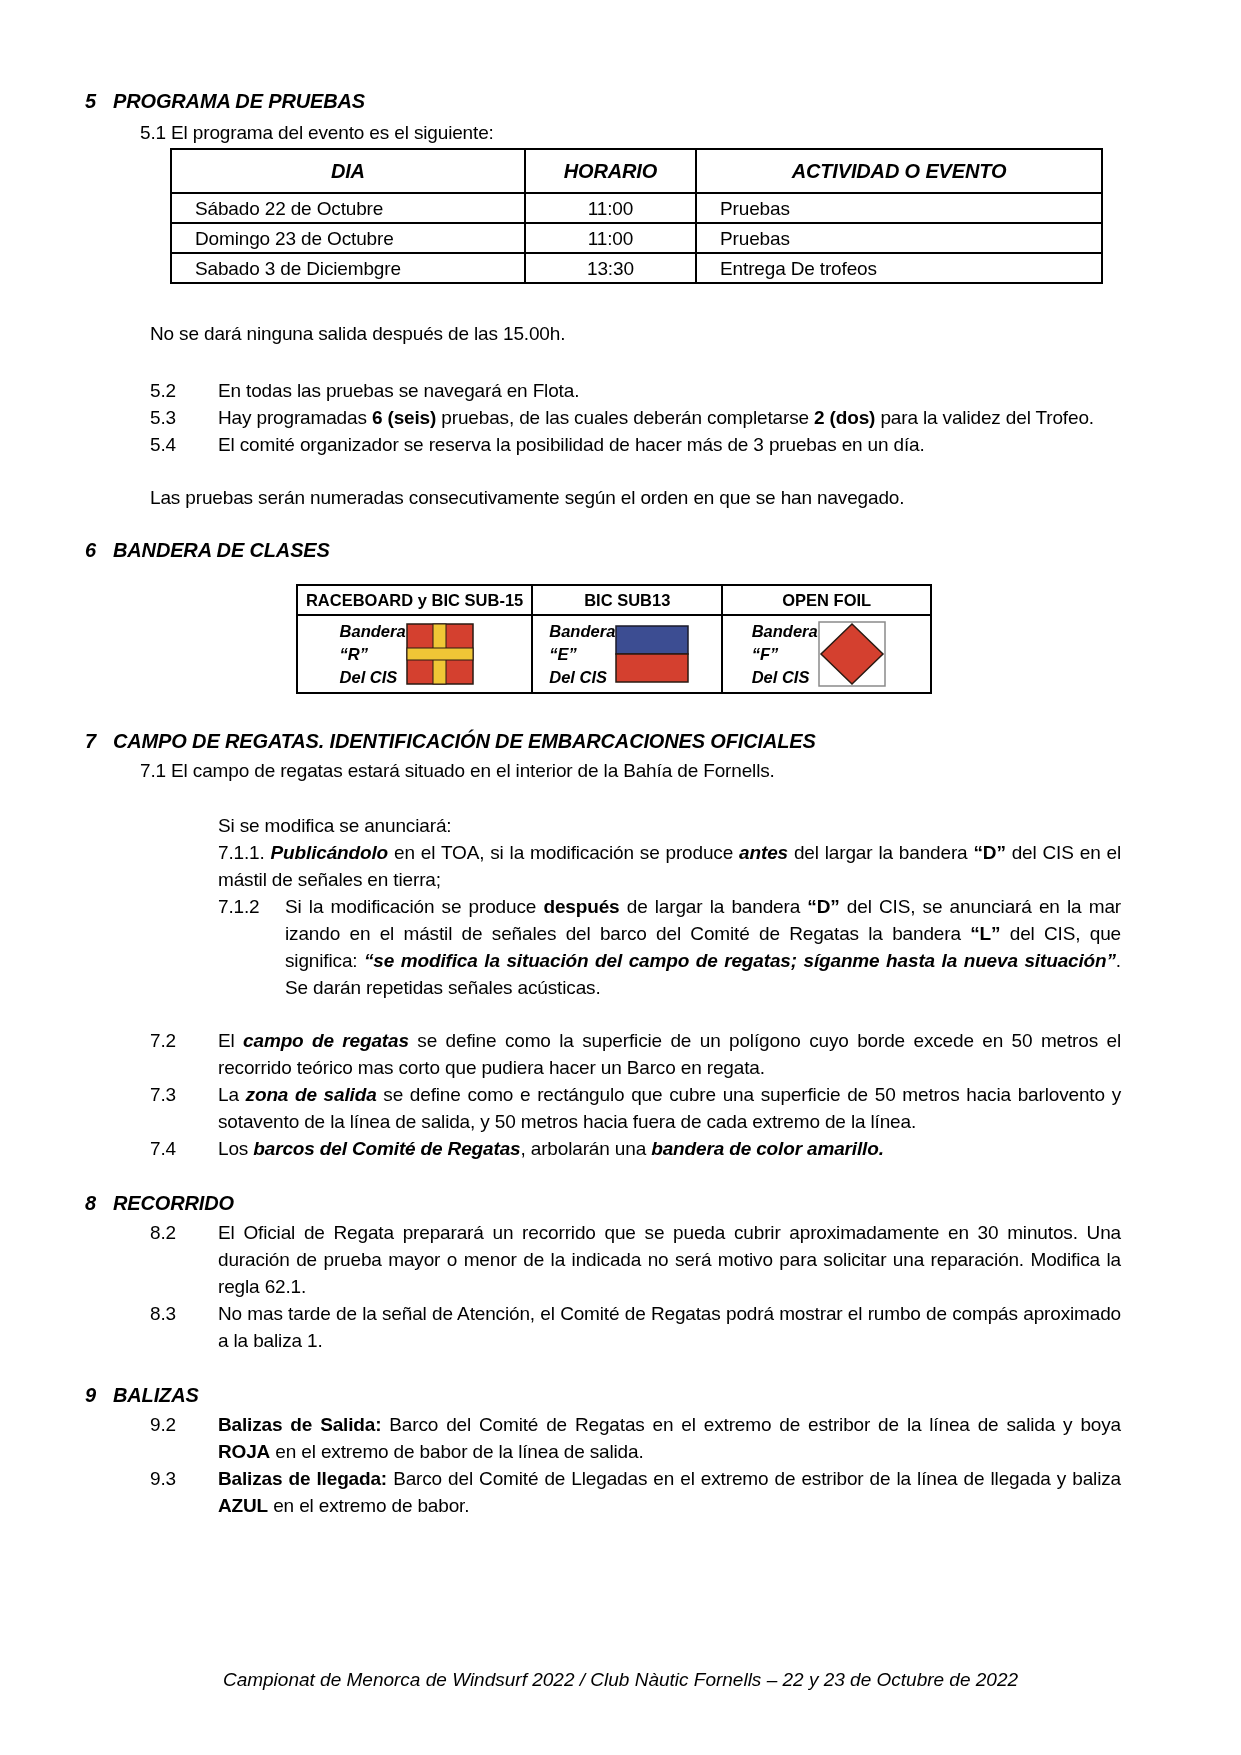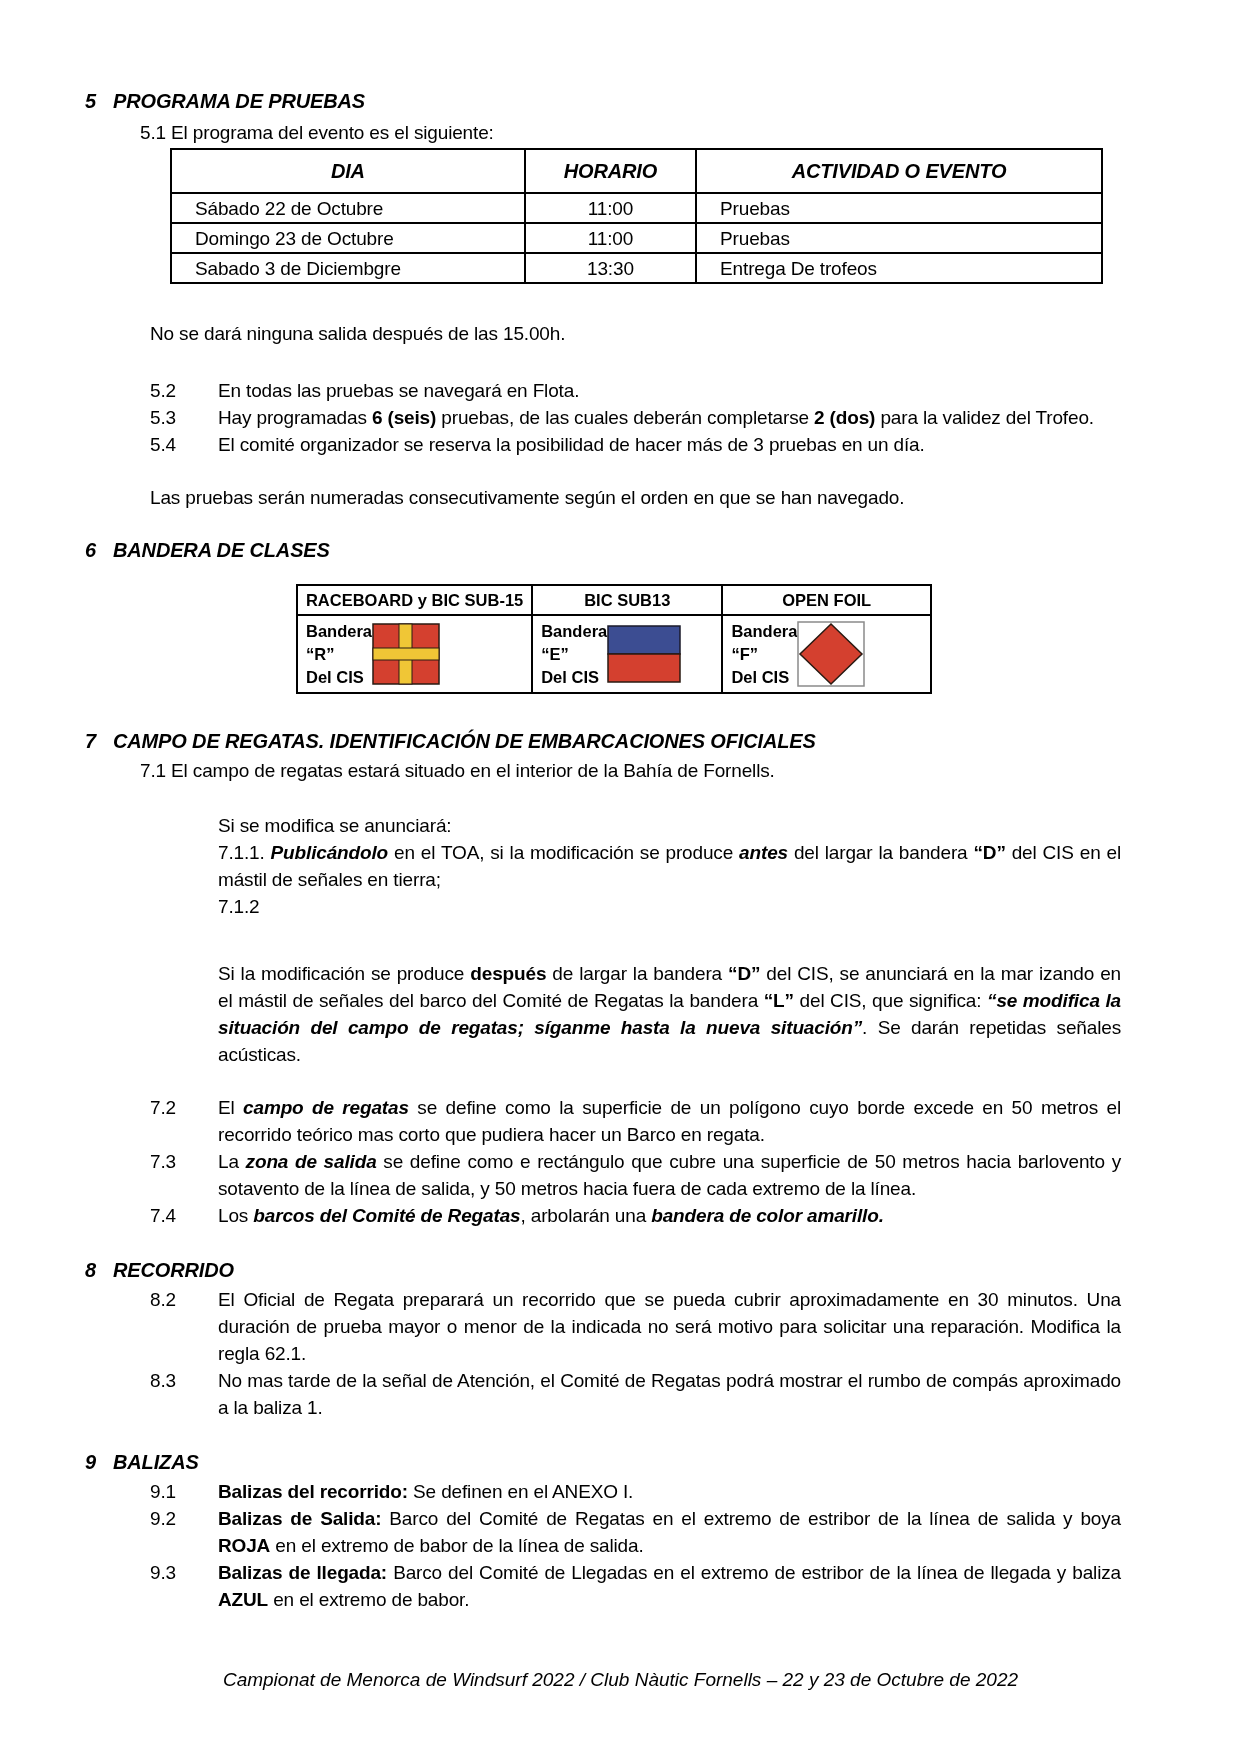--- a/index.html
+++ b/index.html
@@ -23,21 +23,21 @@
     font-size:20px; line-height:27px;
   }
   .sec-heading .sec-num { width:28px; flex:0 0 28px; }
   
   .indent-1 { margin-left:55px; }           
   .indent-2 { margin-left:65px; }           
   .indent-3 { margin-left:133px; }          
   .item { display:flex; margin-left:65px; }
   .item .item-num { width:68px; flex:0 0 68px; }
   .item .item-body { flex:1; text-align:justify; }
-  .sub-item { display:flex; margin-left:133px;flex-direction:column; }
+  .sub-item { display:flex; margin-left:133px; }
   .sub-item .item-num { width:67px; flex:0 0 67px; }
   .sub-item .item-body { flex:1; text-align:justify; }
   .just { text-align:justify; }
   
   .run-b { font-weight:bold; }
   .run-bi { font-weight:bold; font-style:italic; }
   
   table.schedule {
     border-collapse:collapse;
     margin-left:85px; margin-top:2px;
@@ -60,21 +60,21 @@
     margin-left:211px;
     width:636px;
     border:2px solid #000;
   }
   table.flags th, table.flags td { border:2px solid #000; }
   table.flags th {
     font-weight:bold; font-size:16.5px; letter-spacing:0;
     text-align:center; height:30px;
   }
   table.flags td { height:78px; padding:3px 10px 3px 8px; vertical-align:top; }
-  .flag-cell { display:flex; align-items:center; justify-content:flex-start; height:100%; }
+  .flag-cell { display:flex; align-items:center; justify-content:center; height:100%;font-style:italic; }
   .flag-label { font-weight:bold; font-size:16.5px; line-height:23px; letter-spacing:0; }
   .flag-art { display:flex; align-items:center; padding-right:14px; }
   table.flags col.f1 { width:37.1%; }
   table.flags col.f2 { width:30%; }
   table.flags col.f3 { width:32.9%; }
   
   .mb2 { margin-bottom:2px; }  .mb4 { margin-bottom:4px; }
   .mb20 { margin-bottom:20px; } .mb26 { margin-bottom:26px; }
   .mb28 { margin-bottom:28px; } .mb30 { margin-bottom:30px; }
   .mb34 { margin-bottom:34px; } .mb36 { margin-bottom:36px; }
@@ -252,24 +252,20 @@
   <div class="item mb28">
     <span class="item-num">8.3</span>
     <span class="item-body"><span>No mas tarde de la señal de Atención, el Comité de Regatas podrá mostrar el rumbo de compás aproximado a la baliza 1.</span></span>
   </div>
 
   <div class="sec-heading mb2">
     <span class="sec-num">9</span>
     <span>BALIZAS</span>
   </div>
   <div class="item">
-    <span class="item-num">9.1</span>
-    <span class="item-body"><span class="run-b">Balizas del recorrido:</span><span> Se definen en el ANEXO I.</span></span>
-  </div>
-  <div class="item">
     <span class="item-num">9.2</span>
     <span class="item-body"><span class="run-b">Balizas de Salida:</span><span> Barco del Comité de Regatas en el extremo de estribor de la línea de salida y boya </span><span class="run-b">ROJA</span><span> en el extremo de babor de la línea de salida.</span></span>
   </div>
   <div class="item">
     <span class="item-num">9.3</span>
     <span class="item-body"><span class="run-b">Balizas de llegada:</span><span> Barco del Comité de Llegadas en el extremo de estribor de la línea de llegada y baliza </span><span class="run-b">AZUL</span><span> en el extremo de babor.</span></span>
   </div>
 
   <div class="footer">Campionat de Menorca de Windsurf 2022 / Club Nàutic Fornells – 22 y 23 de Octubre de 2022</div>
 </div>

